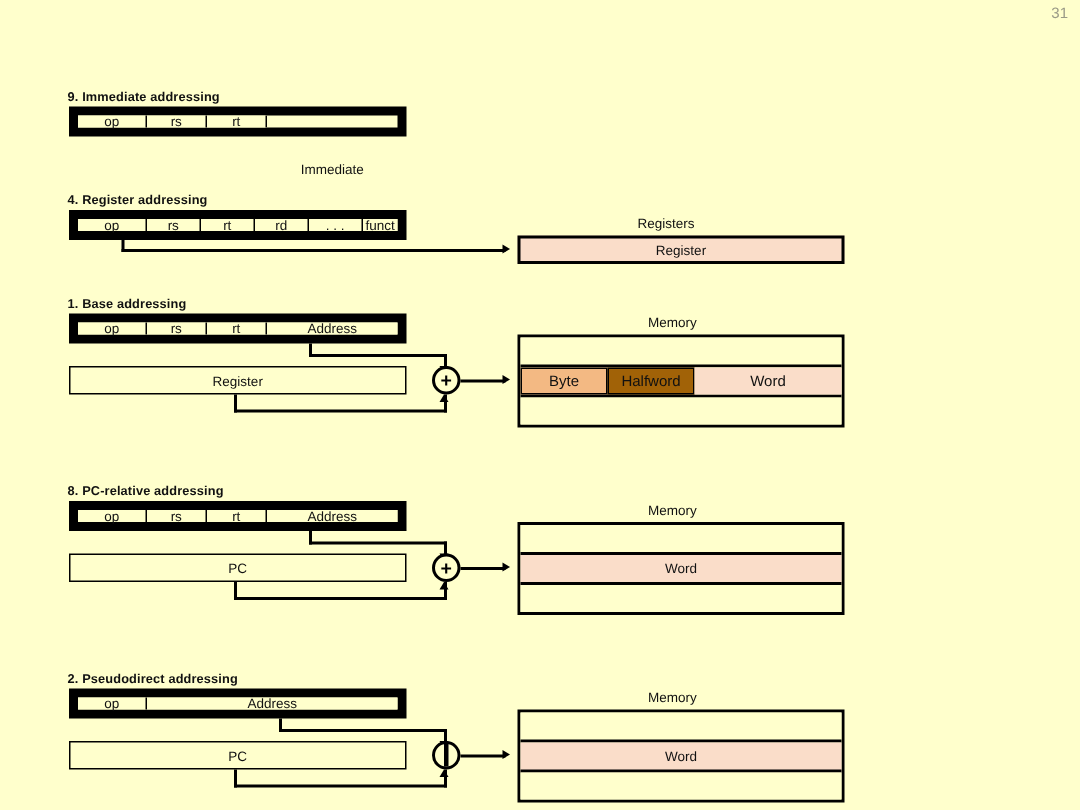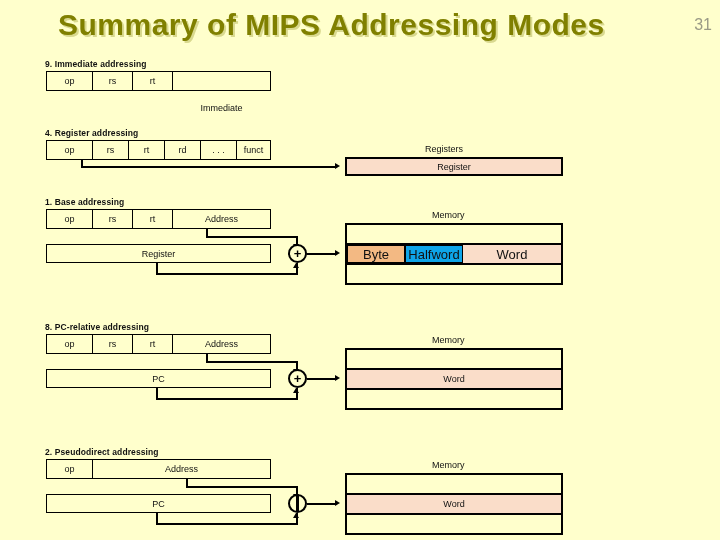--- a/index.html
+++ b/index.html
@@ -18,22 +18,22 @@
     position:absolute;
     left:58px; top:6px; width:600px;
     font-size:30px; font-weight:bold;
     color:#808000;
     letter-spacing:.5px;
     line-height:38px;
     text-shadow:2px 2px 0 #d9d98f;
     text-align:left;
   }
   .pagenum{
-    position:absolute; right:8px; top:16px;
-    font-size:16px; color:#9a9a86;
+    position:absolute; right:8px; top:4px;
+    font-size:10px; color:#9a9a86;
   }
 
   
   .sec-label{
     position:absolute;
     font-size:8.5px;
     color:#111;
     font-weight:bold;
     white-space:nowrap;
     letter-spacing:.1px;
@@ -44,21 +44,21 @@
     border:1px solid #000;
     background:#FFFFCC;
     font-size:9px;
     color:#111;
     display:flex;
     align-items:center;
     justify-content:center;
     white-space:nowrap;
   }
   .peach{background:#FADDC9;}
-  .instr{display:flex;position:absolute;box-sizing:border-box;border:1px solid #000000;}
+  .instr{display:flex;position:absolute;box-sizing:border-box;border:6px solid #000000;}
   .instr > .fld{
     box-sizing:border-box;
     border-right:1px solid #000;
     background:#FFFFCC;
     font-size:9px;color:#111;
     display:flex;align-items:center;justify-content:center;
     white-space:nowrap;
   }
   .instr > .fld:last-child{border-right:none;}
 
@@ -123,42 +123,41 @@
     font-size:9px;color:#111;
     display:flex;align-items:center;justify-content:center;
     background:#FFFFCC;
     white-space:nowrap;
   }
   .memrow:last-child{border-bottom:none;}
   .memrow.peach{background:#FADDC9;}
   .cells{display:flex;width:100%;height:100%;align-items:stretch;}
   .cell{
     box-sizing:border-box;
-    font-size:13px;color:#111;
+    font-size:10px;color:#111;
     display:flex;align-items:center;justify-content:center;
     white-space:nowrap;
   }
   .cell.b{border:1px solid #000;background:#F3B983;}
-  .cell.h{border:1px solid #000;background:#0ea5e9;}
+  .cell.h{border:1px solid #000;background:#a16207;}
   .cell.w{background:#FADDC9;}
   .regblock{
     position:absolute;
     box-sizing:border-box;
     border:2px solid #000;
     background:#FADDC9;
     font-size:9px;color:#111;
     display:flex;align-items:center;justify-content:center;
   }
 </style>
 </head>
 <body>
 
 <div id="slide">
 
-  <div class="title">Summary of MIPS Addressing Modes</div>
   <div class="pagenum">31</div>
 
   <div class="sec-label" style="left:45px;top:59px;">9. Immediate addressing</div>
 
   <div class="instr" style="left:46px;top:71px;width:225px;height:20px;">
     <div class="fld" style="width:46px;">op</div>
     <div class="fld" style="width:40px;">rs</div>
     <div class="fld" style="width:40px;">rt</div>
     <div class="fld peach" style="flex:1;margin-top:36px;">Immediate</div>
   </div>

